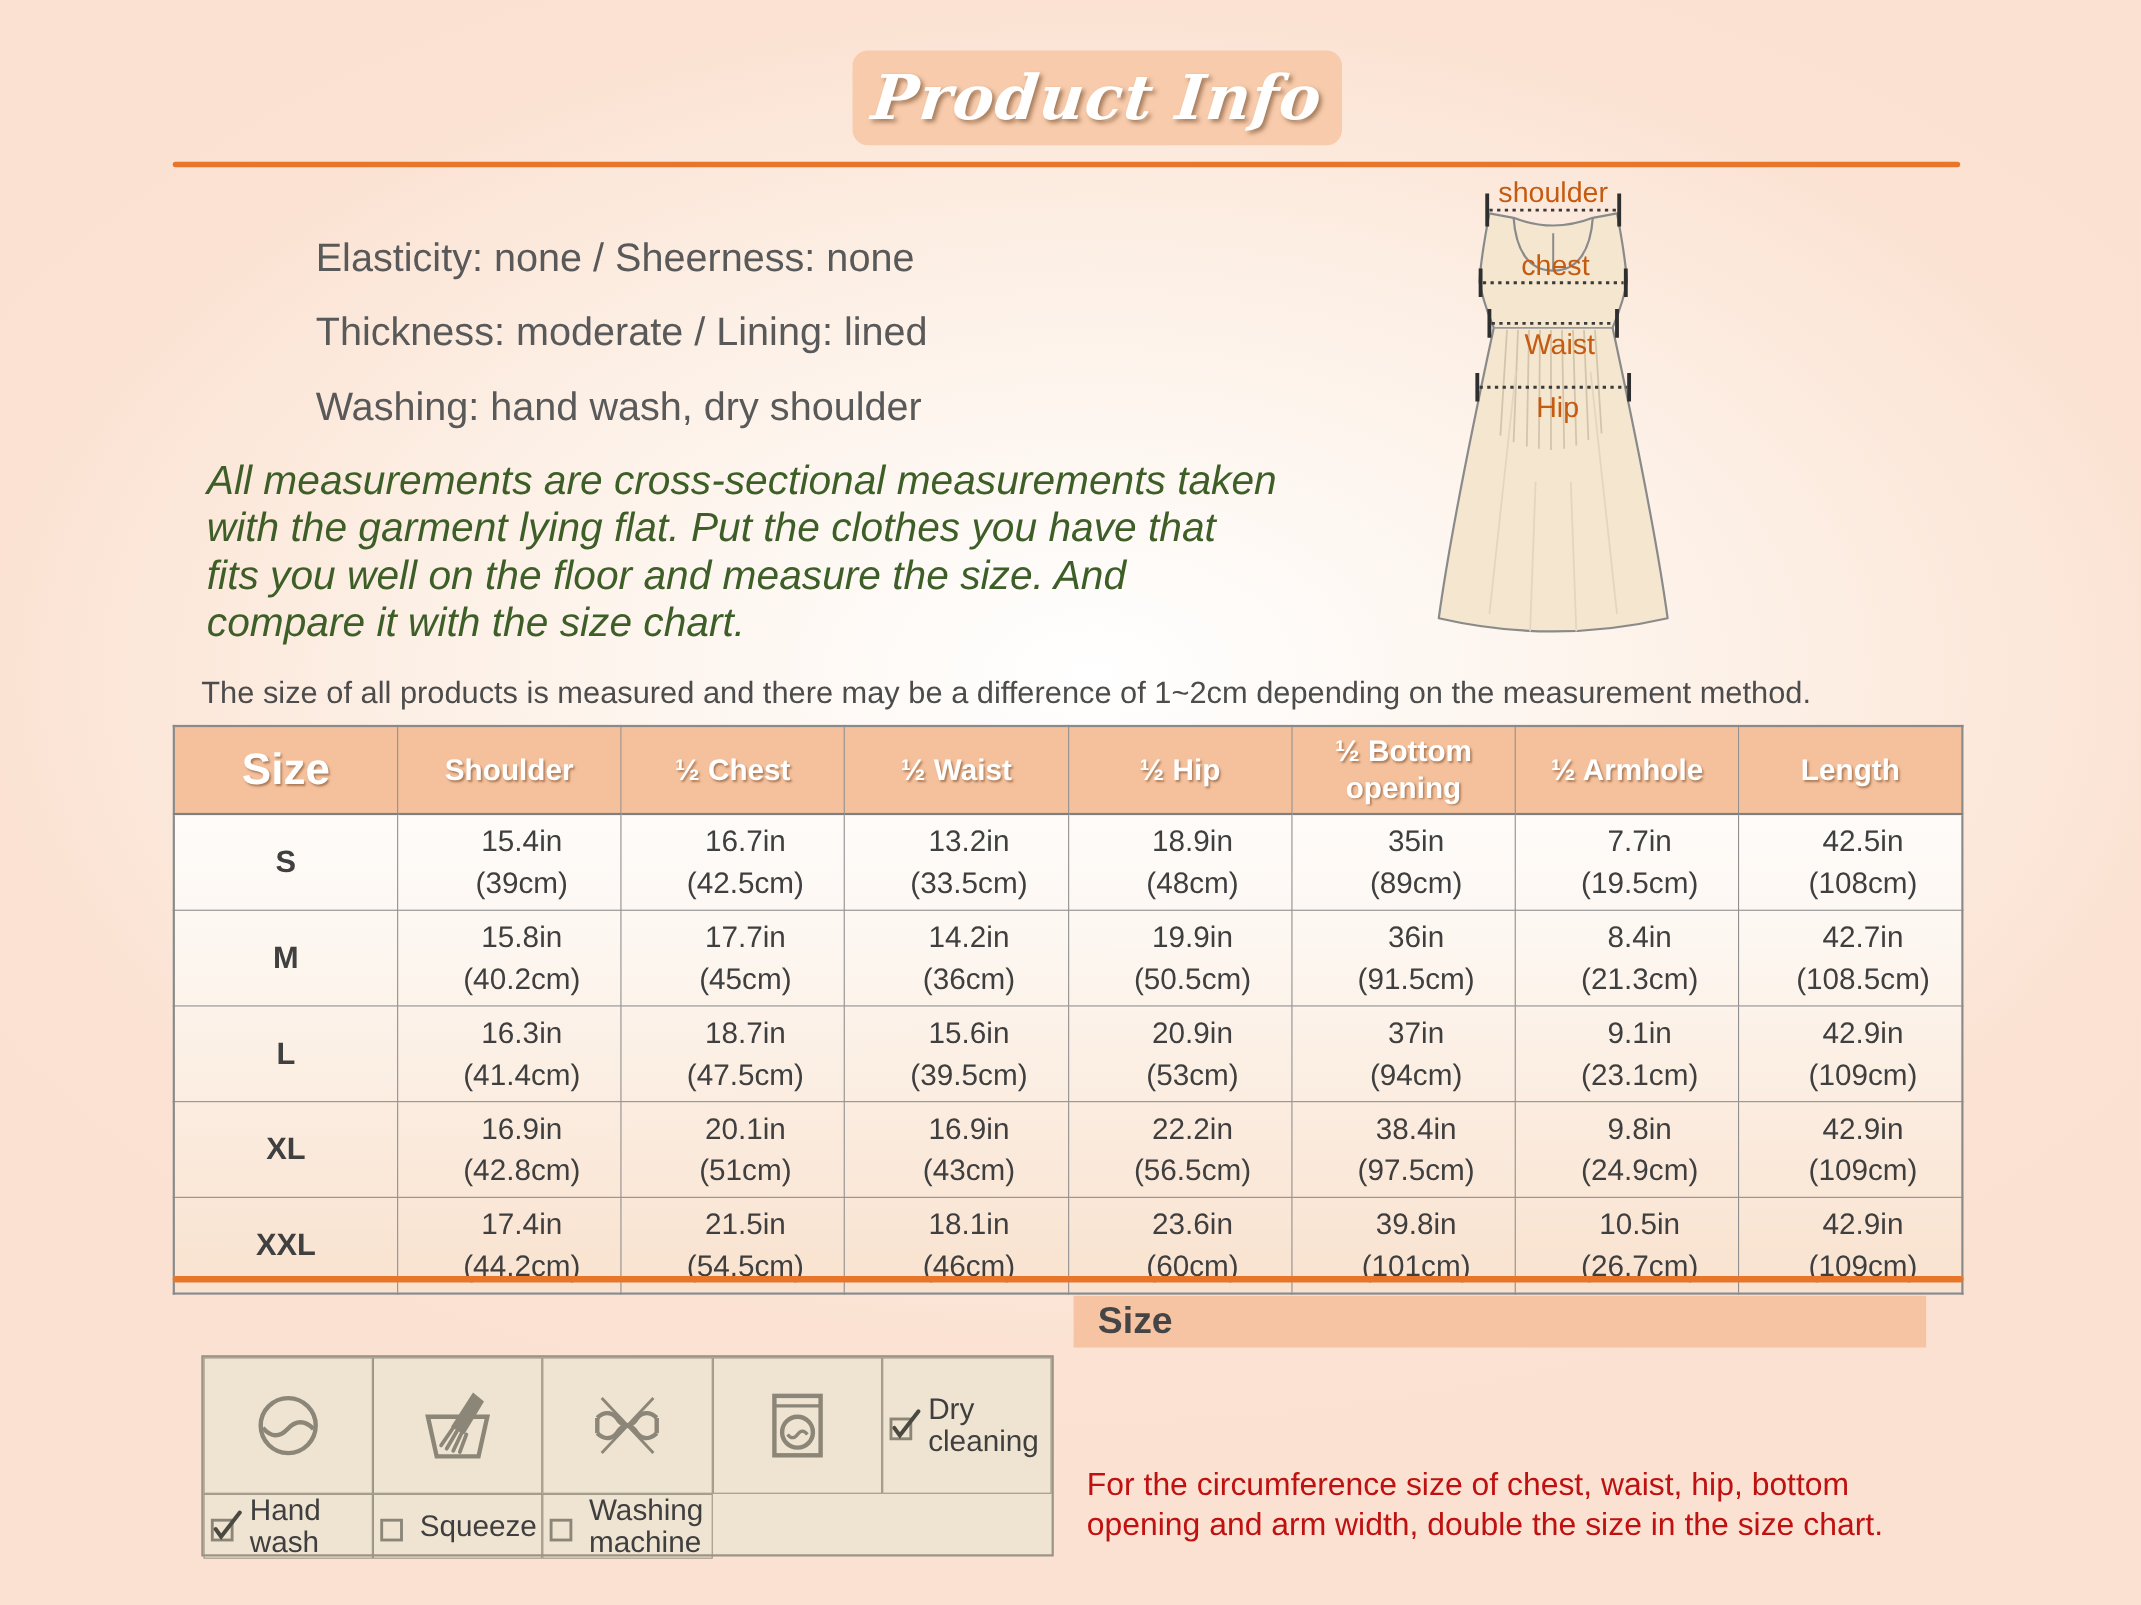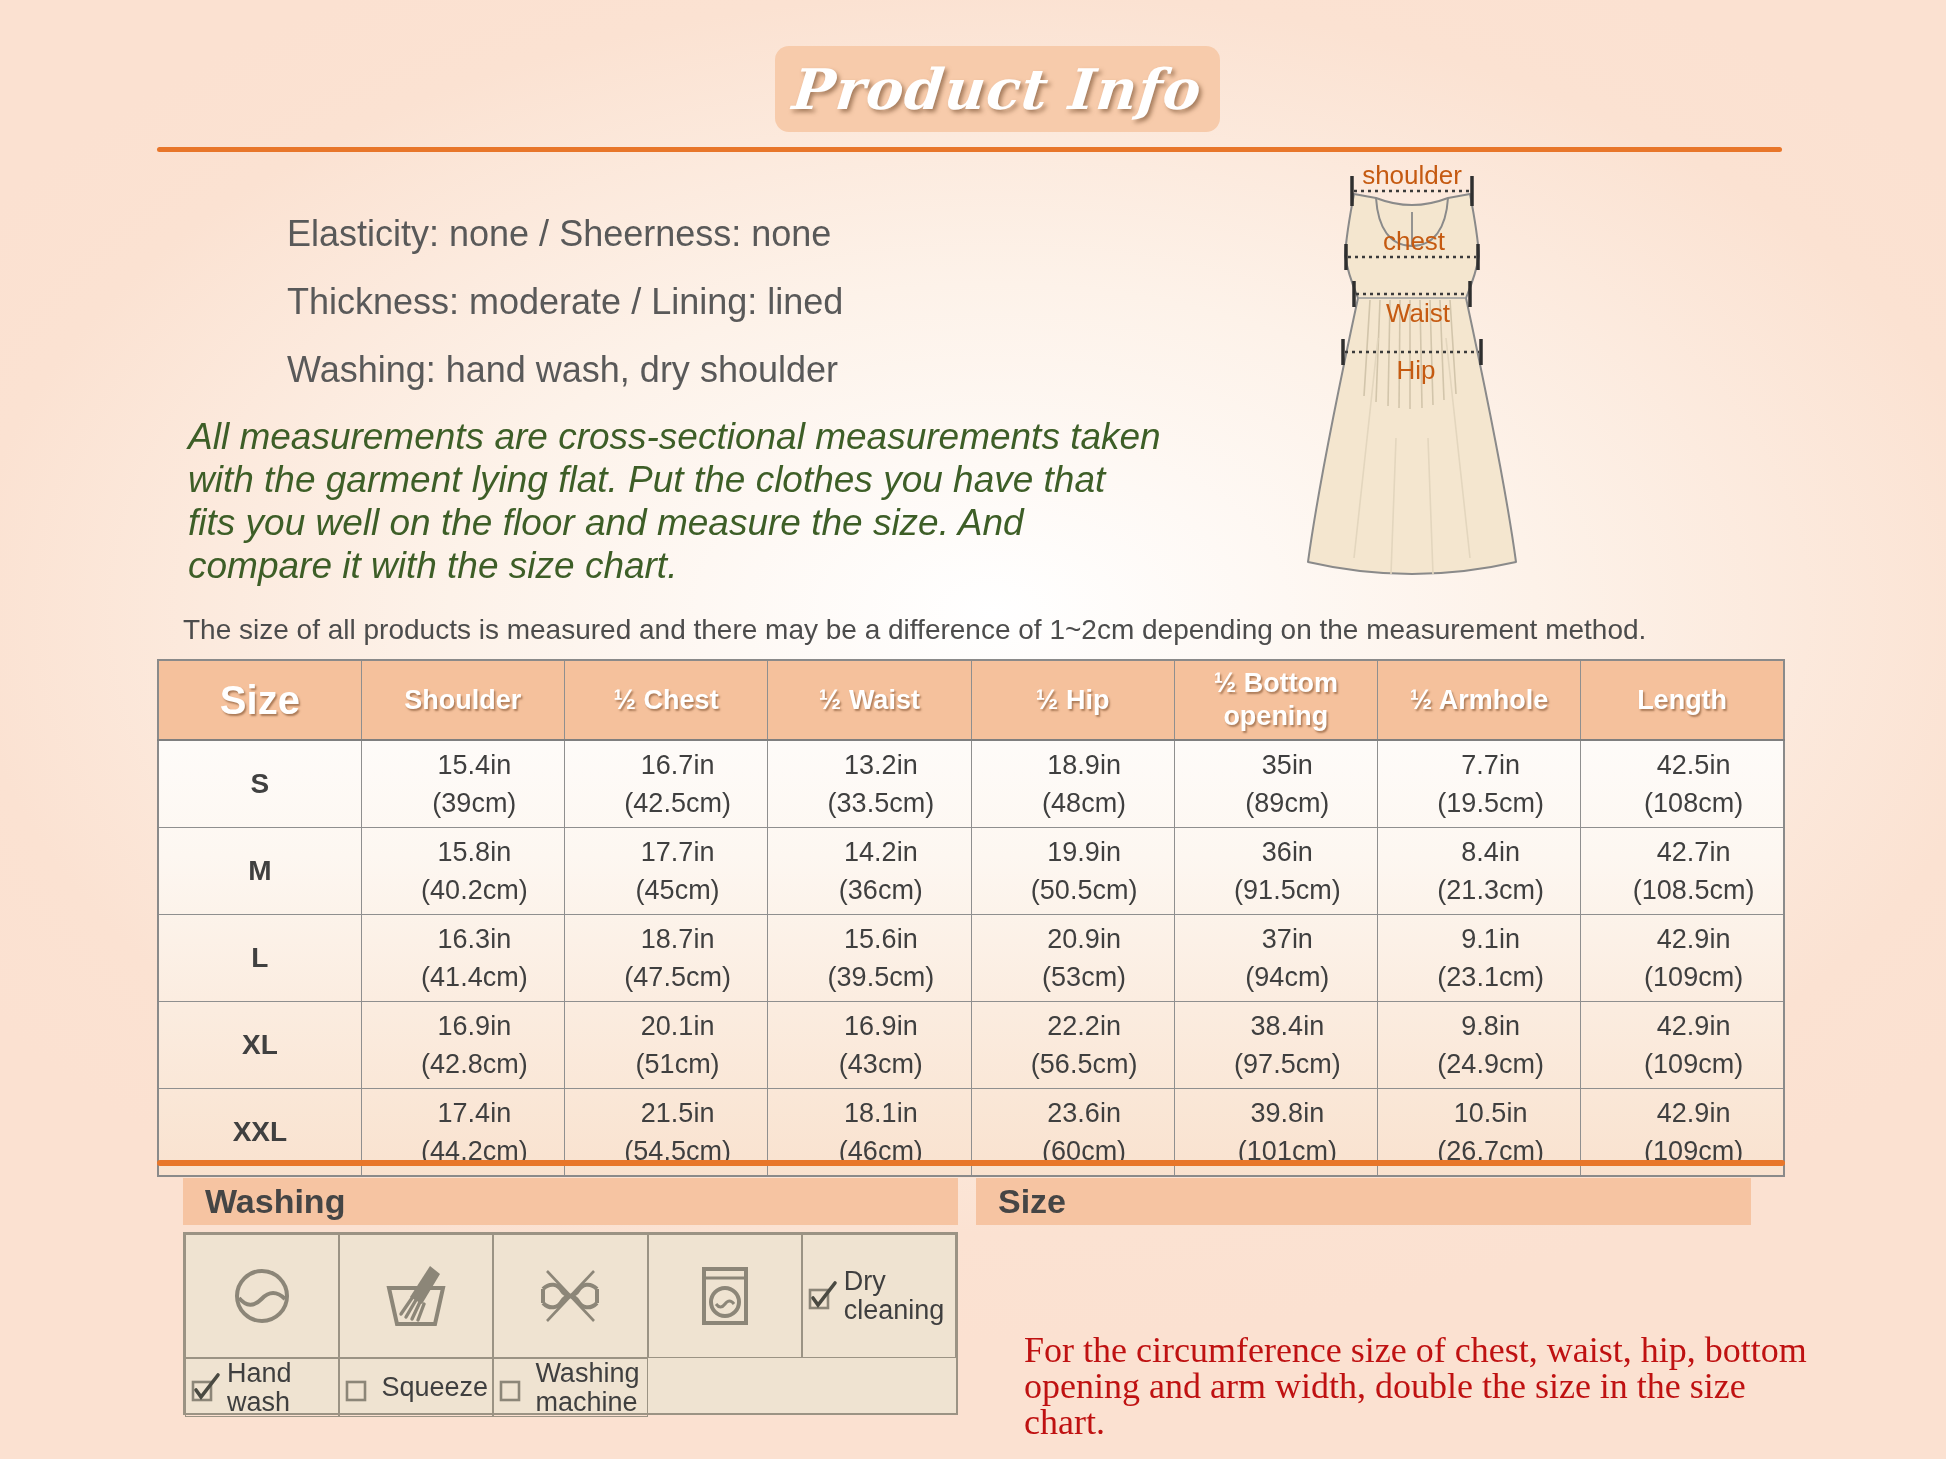--- a/index.html
+++ b/index.html
@@ -69,22 +69,22 @@
   .wcell{border:1px solid #9b9384;display:flex;align-items:center;justify-content:center;overflow:visible;}
   .wcell.wlabel{gap:7px;padding:0 4px;box-sizing:border-box;}
   .wcell.wlabel span{font-size:27px;color:#3f3f3f;line-height:29px;text-align:left;}
   .wcell svg{display:block;}
   
   .size-primary{
     position:absolute;left:974px;top:1240px;width:760px;
     color:#c0591b;font-size:34px;line-height:46px;white-space:pre-line;
   }
   .size-secondary{
-    position:absolute;left:1024px;top:1332px;width:800px;
-    color:#bf1111;font-size:36px;line-height:36px;white-space:pre-line;font-family:Liberation Serif, serif;
+    position:absolute;left:988px;top:1332px;width:800px;
+    color:#bf1111;font-size:29px;line-height:36px;white-space:pre-line;
   }
 </style>
 </head>
 <body>
 
 <div class="page">
 
   <div class="title-box">
     <span>Product Info</span>
   </div>
@@ -255,23 +255,20 @@
           <td>10.5in
 (26.7cm)</td>
           <td>42.9in
 (109cm)</td>
         </tr>
       </tbody>
   </table>
 
   <div class="rule rule-bottom"></div>
 
-  <div class="section-bar washing-bar">
-    <span>Washing</span>
-  </div>
 
   <div class="washing-grid">
       <div class="wcell">
         <svg width="64" height="64" viewBox="0 0 64 64" fill="none" stroke="#8c8678" stroke-width="4">
           <circle cx="32" cy="32" r="25"></circle>
           <path d="M9 34 Q20 47 31.5 35 Q43 23 55 35"></path>
         </svg>
       </div>
       <div class="wcell">
         <svg width="64" height="64" viewBox="0 0 64 64">

